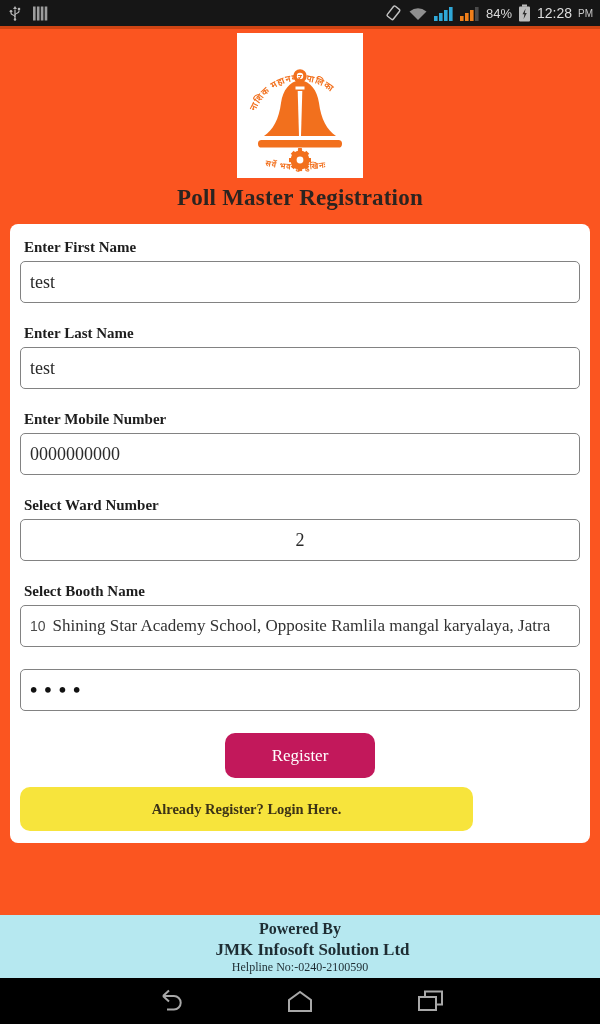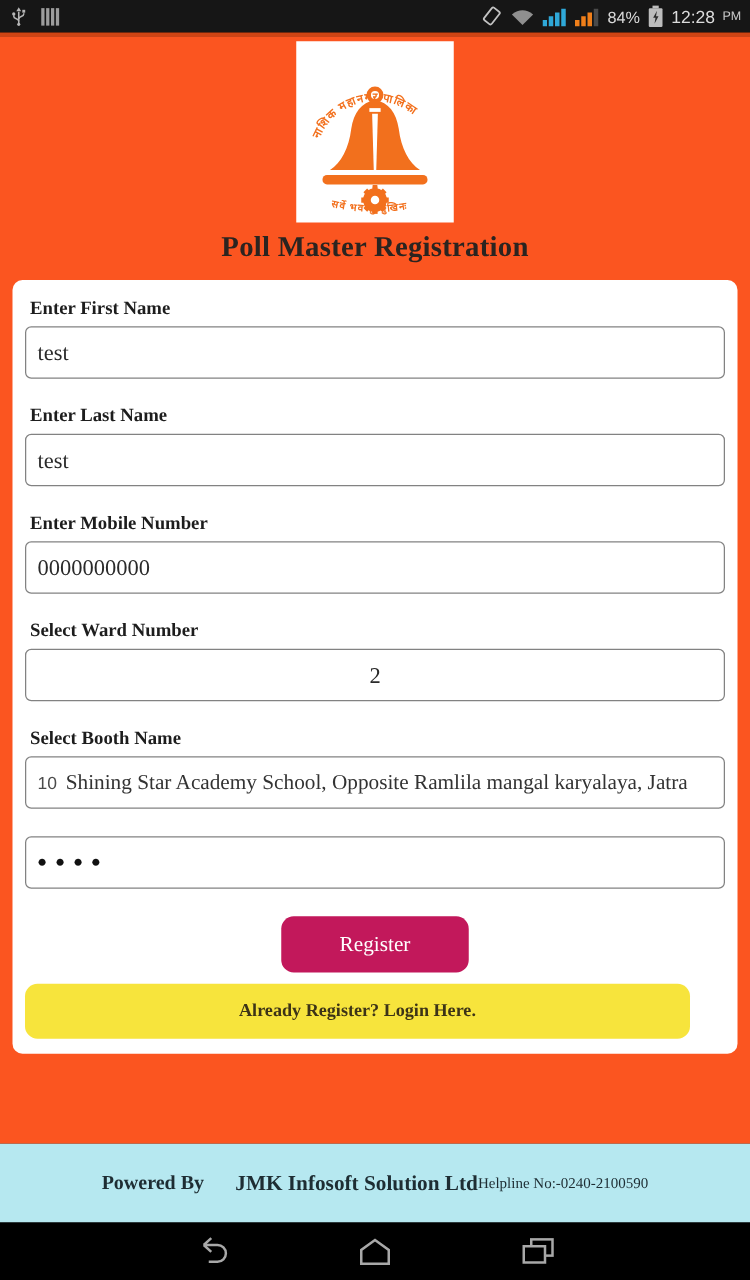--- a/index.html
+++ b/index.html
@@ -42,28 +42,28 @@
   .tf.center { justify-content:center; }
   .booth-prefix { font-family:"Liberation Sans", sans-serif; font-size:14px; color:#4b4b4b; margin-right:7px; flex:0 0 auto; }
   .booth-text { font-size:17px; color:#333; overflow:hidden; white-space:nowrap; }
   .tf.password { font-size:21px; font-weight:bold; letter-spacing:7px; color:#111; }
   .register-btn {
     display:block; margin:10px auto 4px auto; width:150px; height:45px; border:none;
     background:#c2185b; color:#ffffff; font-family:"Liberation Serif", serif; font-size:17px;
     border-radius:10px; cursor:pointer;
   }
   .login-banner {
-    margin-top:9px; width:532px; height:44px; background:#f7e43c; border-radius:10px;
+    margin-top:9px; width:453px; height:44px; background:#f7e43c; border-radius:10px;
     display:flex; align-items:center; justify-content:center;
     font-size:14.5px; font-weight:bold; color:#3c3317; cursor:pointer;
   }
 
   
   .footer {
-    flex:0 0 auto; height:63px; background:#b6e8f0; display:flex; flex-direction:row;
+    flex:0 0 auto; height:63px; background:#b6e8f0; display:flex; flex-direction:column;
     align-items:center; justify-content:center; color:#1e2d33;
   }
   .footer-line1 { font-size:16px; font-weight:bold; line-height:20px; }
   .footer-line2 { font-size:17px; font-weight:bold; line-height:21px;margin-left:25px; }
   .footer-line3 { font-size:12px; font-weight:normal; line-height:15px; }
 
   
   .nav-bar {
     flex:0 0 auto; height:46px; background:#000; display:flex; align-items:center; justify-content:center;
   }

